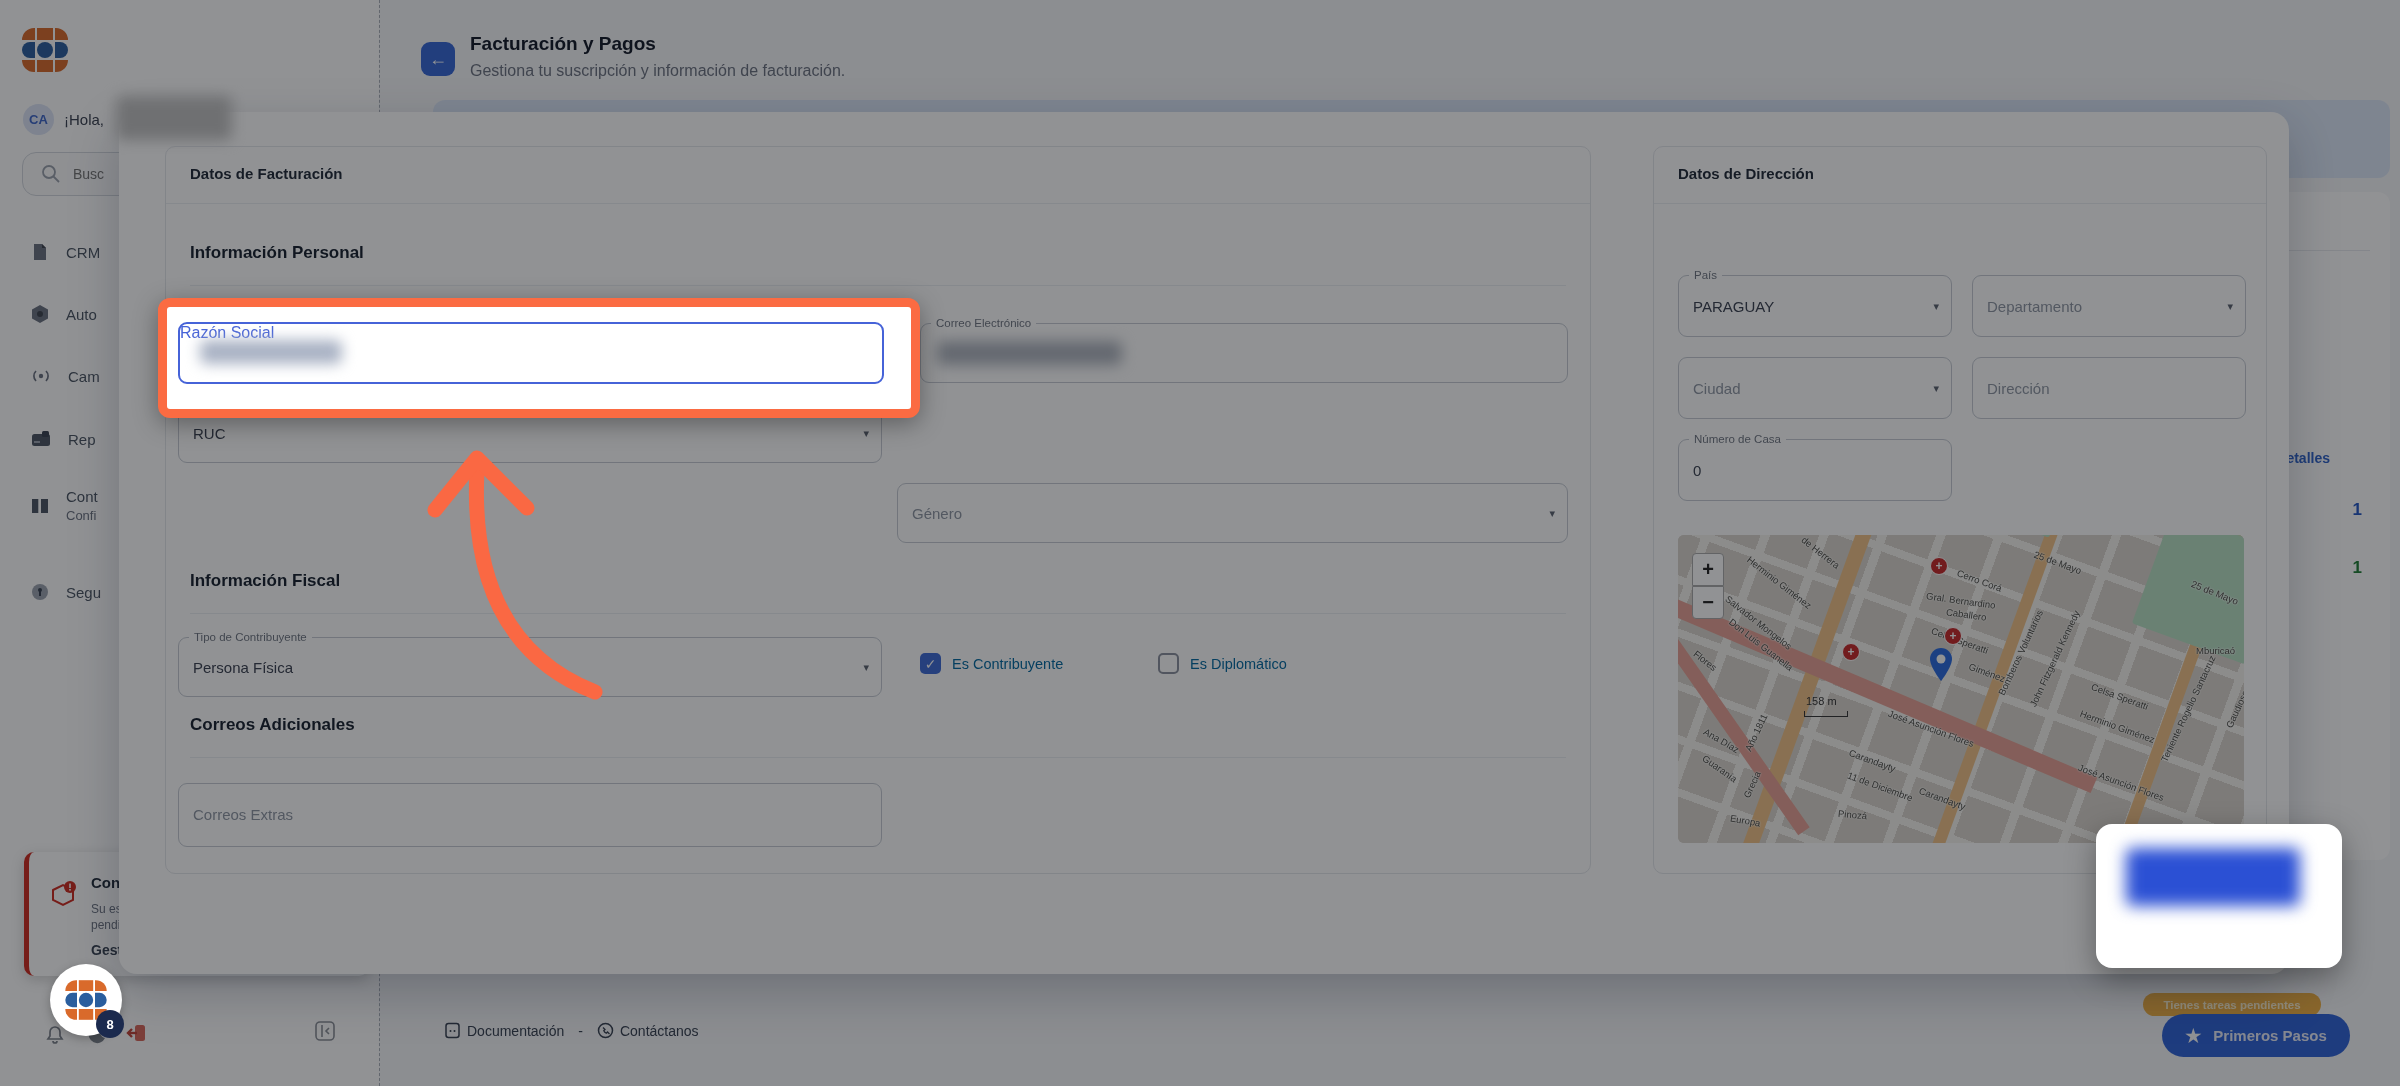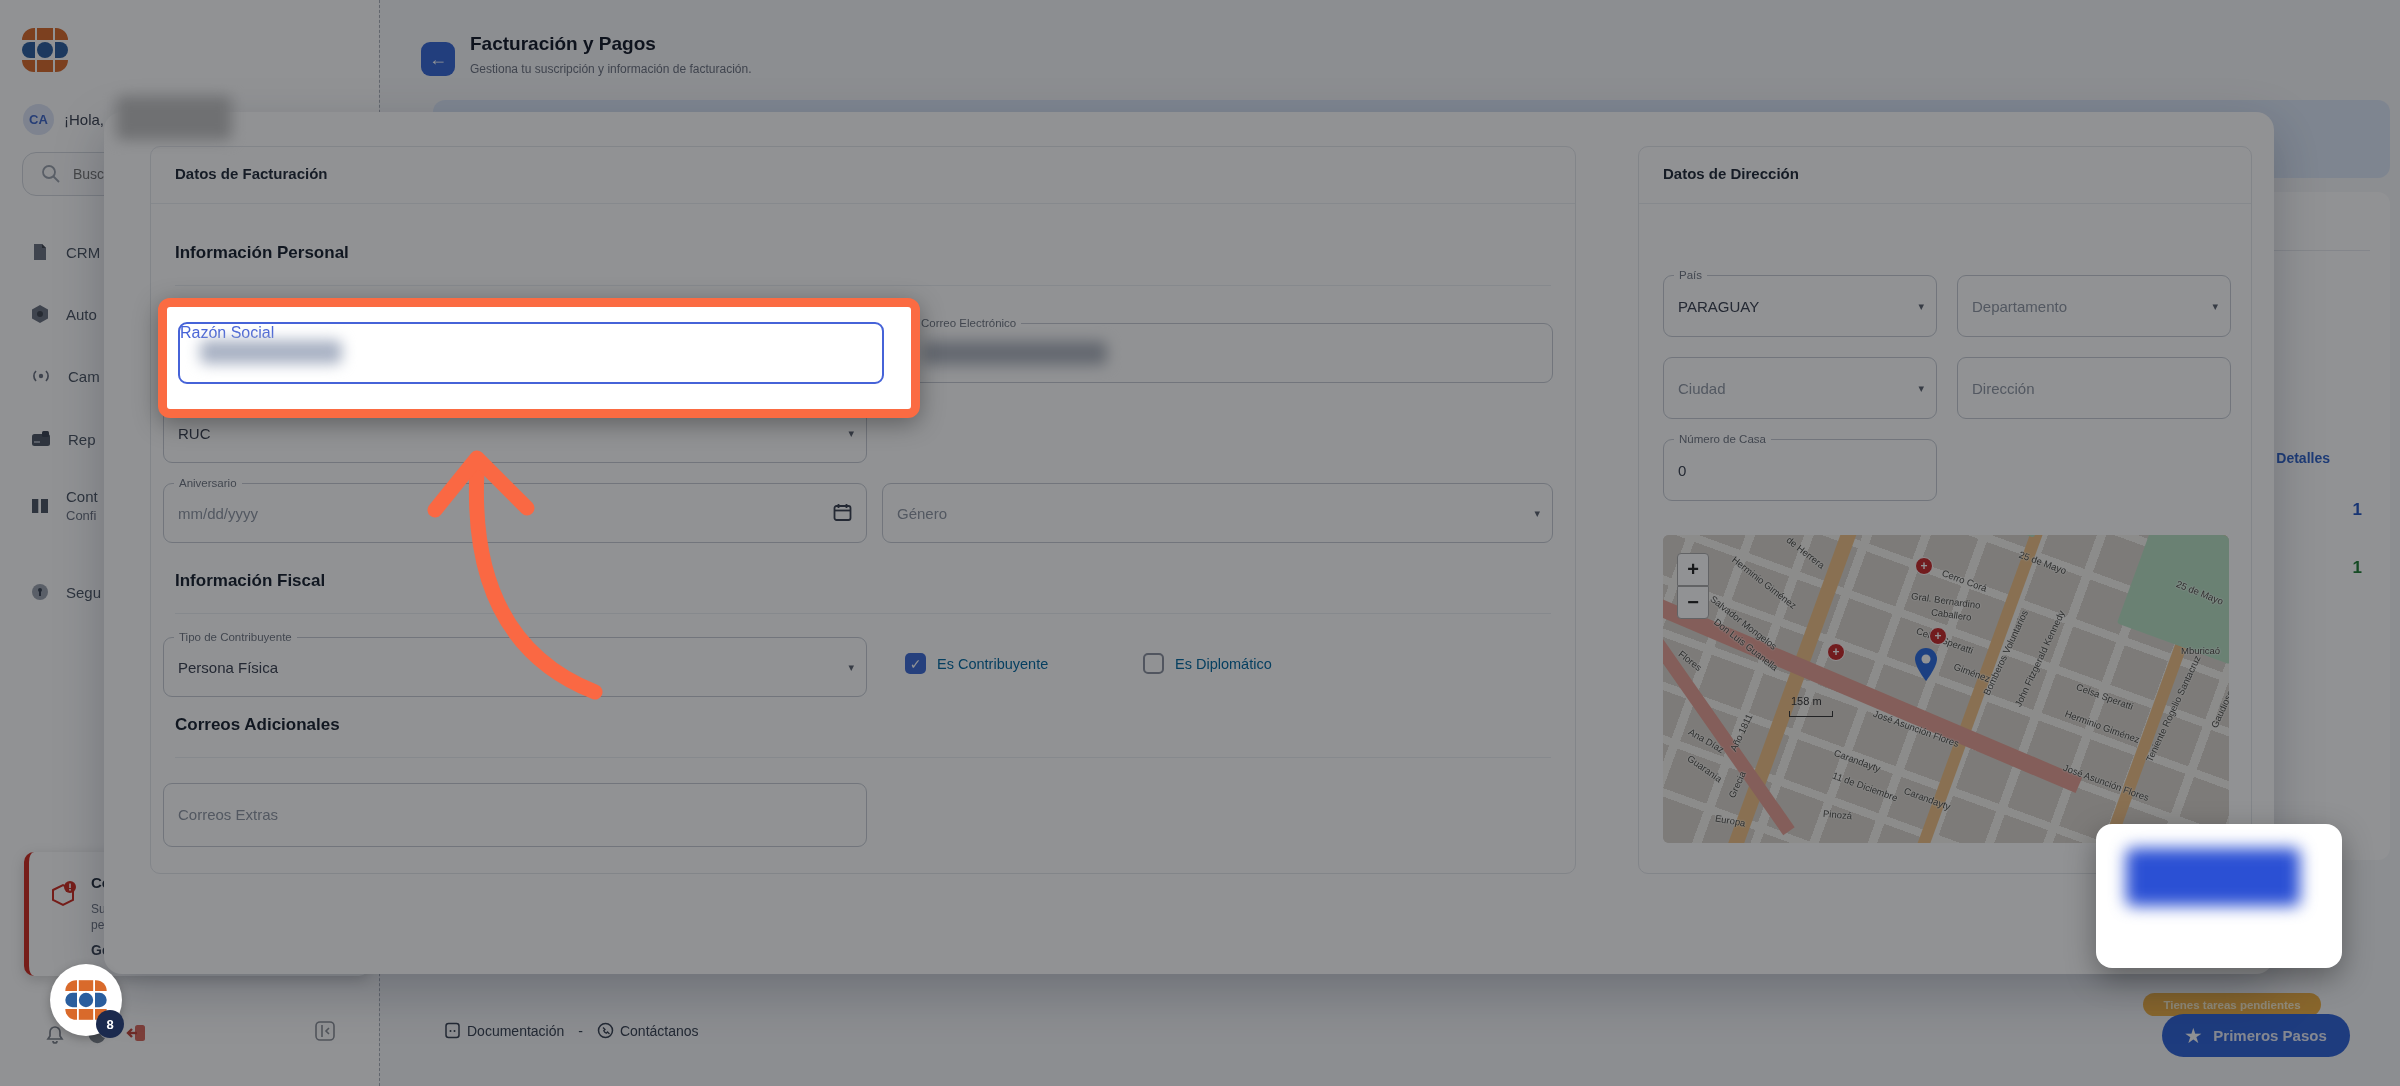--- a/index.html
+++ b/index.html
@@ -32,30 +32,30 @@
   
   #alert-card{left:24px;top:852px;width:340px;height:124px;background:#fff;border-radius:10px;
     border-left:5px solid #CE2B20;box-shadow:0 4px 14px rgba(0,0,0,.18);}
   .alert-title{font-size:15px;font-weight:bold;color:#1F2937;}
   .alert-line{font-size:12px;color:#6B7280;}
   .alert-action{font-size:14px;font-weight:bold;color:#374151;}
   
   .backbtn{left:421px;top:42px;width:34px;height:34px;background:#3566D6;border-radius:9px;border:none;
     color:#fff;font-size:18px;display:flex;align-items:center;justify-content:center;cursor:pointer;}
   .pg-title{left:470px;top:33px;font-size:19px;font-weight:bold;color:#111827;}
-  .pg-sub{left:470px;top:62px;font-size:12px;color:#6B7280;}
+  .pg-sub{left:470px;top:62px;font-size:16px;color:#6B7280;}
   
   #bg-banner{left:433px;top:100px;width:1957px;height:78px;background:#DDE8F8;border-radius:12px;}
   #bg-card{left:433px;top:192px;width:1957px;height:668px;background:#FFFFFF;border-radius:12px;}
   #bg-card .hr{position:absolute;left:20px;right:20px;top:58px;height:1px;background:#E8EAEE;}
   .detalles{position:absolute;right:60px;top:258px;font-size:14px;font-weight:bold;color:#2E62C9;}
   .cnt1{position:absolute;right:28px;top:308px;font-size:17px;font-weight:bold;color:#2456C4;}
   .cnt2{position:absolute;right:28px;top:366px;font-size:17px;font-weight:bold;color:#1E7E34;}
   
-  #modal{left:104px;top:112px;width:2170px;height:862px;background:#fff;border-radius:18px;
+  #modal{left:119px;top:112px;width:2170px;height:862px;background:#fff;border-radius:18px;
     box-shadow:0 18px 50px rgba(20,30,60,.25);}
   .mcard{position:absolute;border:1px solid #E4E7EC;border-radius:10px;background:#fff;}
   .card-title{font-size:15px;font-weight:bold;color:#1F2937;}
   .h-sec{font-size:17px;font-weight:bold;color:#16202E;}
   .divider{position:absolute;height:1px;background:#ECEEF2;}
   .field{position:absolute;border:1px solid #C6CBD4;border-radius:9px;background:#fff;}
   .field .lbl{position:absolute;top:-9px;left:10px;font-size:11.5px;color:#6F7682;background:#fff;
     padding:0 5px;line-height:17px;white-space:nowrap;}
   .field .val{position:absolute;left:14px;top:50%;transform:translateY(-50%);font-size:15px;color:#3A4150;white-space:nowrap;}
   .field .ph{color:#8E96A3;}
@@ -270,30 +270,20 @@
         <span class="lbl">Correo Electrónico</span>
         <div class="abs redact" style="left:16px;top:17px;width:185px;height:24px;background:#AEB4BE;"></div>
       </div>
 
       <div class="field" style="left:12px;top:256px;width:702px;height:58px;">
         <span class="lbl">Tipo de Documento</span>
         <span class="val">RUC</span>
         <span class="arr">▾</span>
       </div>
 
-      <div class="field" style="left:12px;top:336px;width:702px;height:58px;">
-        <span class="lbl">Aniversario</span>
-        <span class="val ph">mm/dd/yyyy</span>
-        <svg class="abs" style="right:14px;top:19px;" width="19" height="19" viewBox="0 0 19 19">
-          <rect x="1.5" y="3" width="16" height="14" rx="2" fill="none" stroke="#3A4150" stroke-width="1.8"></rect>
-          <line x1="5.5" y1="1" x2="5.5" y2="5" stroke="#3A4150" stroke-width="1.8"></line>
-          <line x1="13.5" y1="1" x2="13.5" y2="5" stroke="#3A4150" stroke-width="1.8"></line>
-          <line x1="1.5" y1="7.5" x2="17.5" y2="7.5" stroke="#3A4150" stroke-width="1.8"></line>
-        </svg>
-      </div>
       <div class="field" style="left:731px;top:336px;width:669px;height:58px;">
         <span class="val ph">Género</span>
         <span class="arr">▾</span>
       </div>
 
       <span class="abs h-sec" style="left:24px;top:424px;">Información Fiscal</span>
       <div class="divider" style="left:24px;right:24px;top:466px;"></div>
 
       <div class="field" style="left:12px;top:490px;width:702px;height:58px;">
         <span class="lbl">Tipo de Contribuyente</span>

